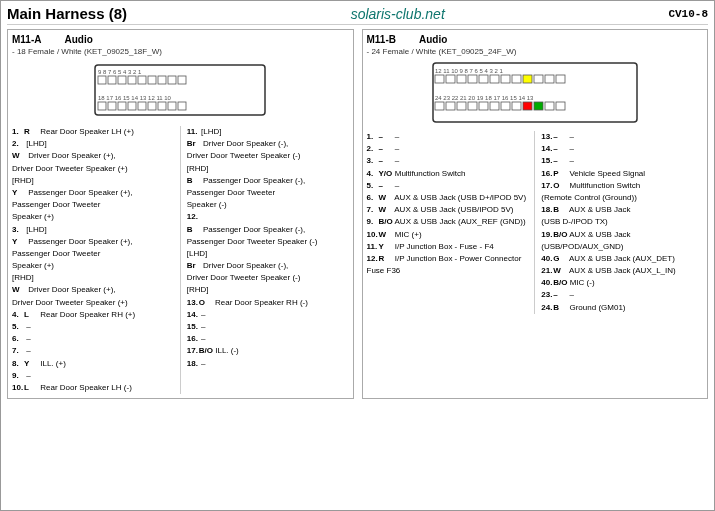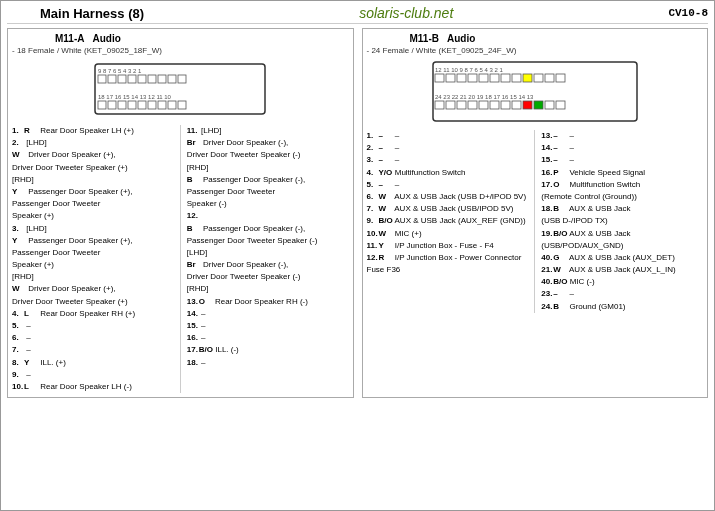--- a/index.html
+++ b/index.html
@@ -21,48 +21,46 @@
     }
     .top-bar {
       display: flex;
       justify-content: space-between;
       align-items: center;
       margin-bottom: 4px;
       border-bottom: 1px solid #ccc;
       padding-bottom: 2px;
     }
     .top-bar-left {
-      font-size: 13px;
-      font-weight: bold;
-      margin-left: 33px;
+      font-size: 15px;
+      font-weight: bold;
     }
     .top-bar-center {
       font-size: 14px;
-      color: #4d7c0f;
+      color: #0f766e;
       font-style: italic;
     }
     .top-bar-right {
       font-size: 11px;
       font-weight: bold;
       font-family: Liberation Mono, monospace;
     }
     .content {
       display: flex;
       gap: 8px;
     }
     .half {
       flex: 1;
       border: 1px solid #aaa;
       padding: 4px;
     }
     .connector-header {
       display: flex;
-      gap: 8px;
+      gap: 23px;
       margin-bottom: 2px;
-      margin-left: 43px;
     }
     .connector-id {
       font-weight: bold;
       font-size: 10px;
     }
     .connector-title {
       font-weight: bold;
       font-size: 10px;
     }
     .connector-sub {

